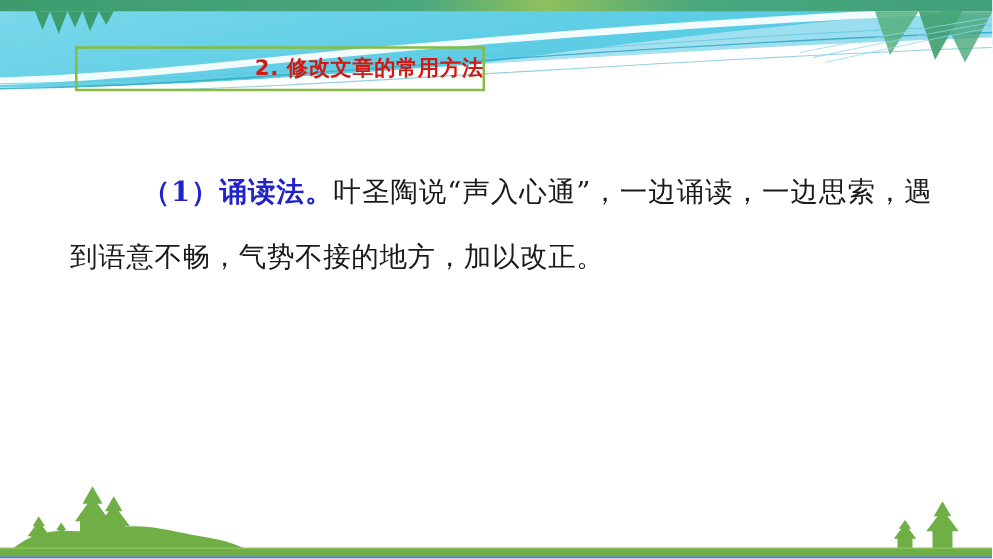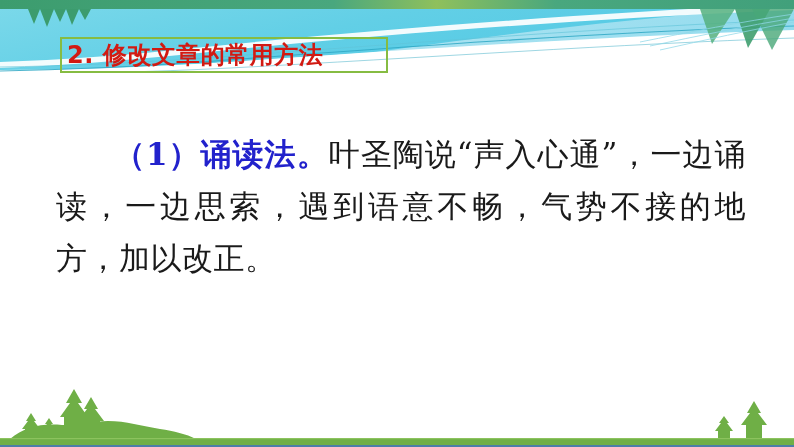--- a/index.html
+++ b/index.html
@@ -44,35 +44,36 @@
     background: transparent;
   }
   .title-text {
     position: absolute;
     left: 67px;
     top: 39px;
     width: 320px;
     height: 32px;
     line-height: 32px;
     font-family: "DejaVu Sans", "Liberation Sans", sans-serif;
-    font-size: 24px;
+    font-size: 17px;
     font-weight: bold;
     color: #D21A12;
     letter-spacing: 0.5px;
     white-space: nowrap;
+    text-align: right;
   }
 
   
   .body-text {
     position: absolute;
     left: 56px;
     top: 128px;
     width: 690px;
     font-family: "DejaVu Serif", "Liberation Serif", serif;
-    font-size: 31px;
+    font-size: 22px;
     line-height: 52px;
     color: #1a1a1a;
     letter-spacing: 0.5px;
   }
   .para {
     margin: 0;
     text-indent: 58px;
     text-align: justify;
   }
   .lead {

